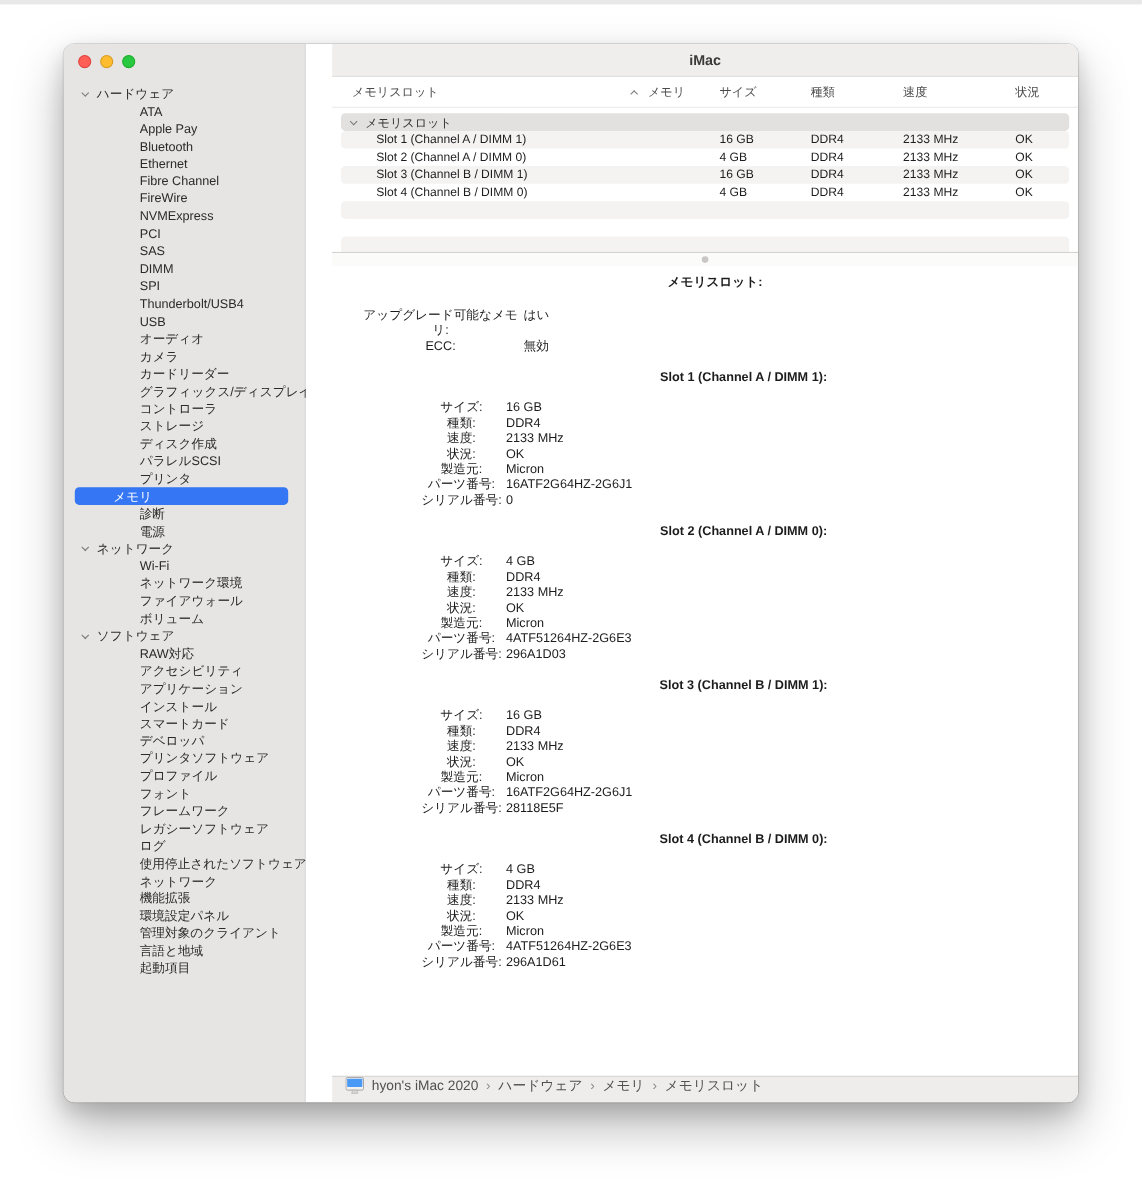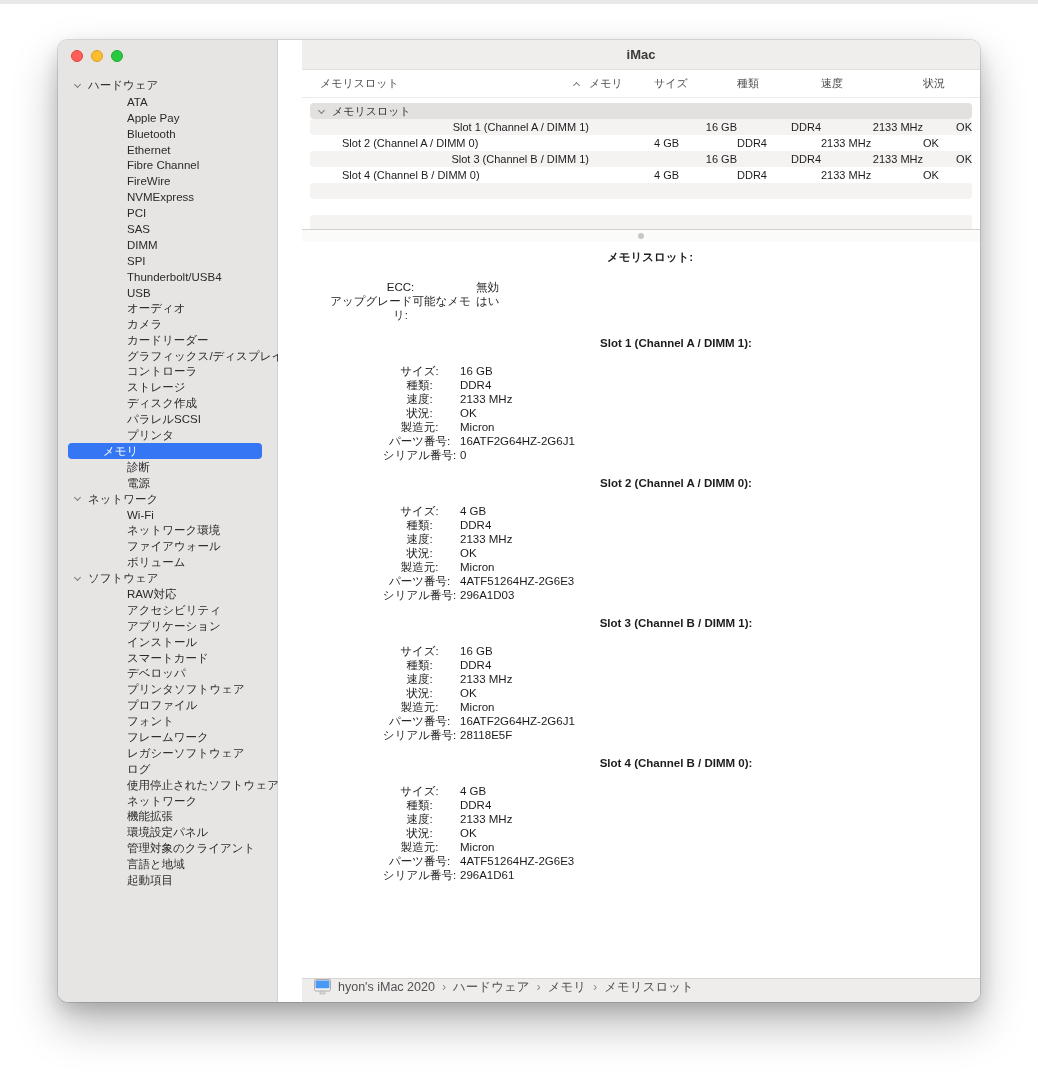--- a/index.html
+++ b/index.html
@@ -38,21 +38,21 @@
   .hc { white-space:nowrap; }
   .c0 { width:279px; flex:none; display:flex; align-items:center; justify-content:space-between; padding-left:10px; padding-right:10px; }
   .c1 { width:65px;  flex:none; }
   .c2 { width:83px;  flex:none; }
   .c3 { width:84px;  flex:none; }
   .c4 { width:102px; flex:none; }
   .c5 { flex:1; }
 
   .tbody { height:131px; flex:none; overflow:hidden; padding:5px 8px 0 8px; font-size:11px; color:#1d1d1f; }
   .trow { height:16px; display:flex; align-items:center; border-radius:4px; white-space:nowrap; }
-  .trow.stripe { background:#f4f3f2;text-align:right; }
+  .trow.stripe { background:#f4f3f2; }
   .grouprow { height:16px; display:flex; align-items:center; background:#e3e1e0; border-radius:4px;
     padding-left:9px; color:#333; }
   .grouprow .chev { margin:-2px 8px 0 0; }
   .rname { width:279px; flex:none; padding-left:32px; }
 
   .splitter { height:13px; flex:none; border-top:1px solid #d4d2d1; background:#fbfbfa; position:relative; }
   .splitter .dot { position:absolute; left:50%; top:50%; width:6px; height:6px; margin:-3px 0 0 -3px;
     border-radius:50%; background:#c9c7c6; }
 
   .details { flex:1; background:#ffffff; overflow:hidden; font-size:11.5px; color:#1c1c1c; padding:8px 0 0 18px;text-align:center; }
@@ -303,26 +303,26 @@
     </div>
 
     <div class="splitter">
       <div class="dot"></div>
     </div>
 
     <div class="details">
       <div class="d-title">メモリスロット:</div>
       <div class="d-global" id="d-global">
           <div class="d-grow">
+            <span class="lbl">アップグレード可能なメモリ:</span>
+            <span>はい</span>
+          </div>
+          <div class="d-grow">
             <span class="lbl">ECC:</span>
             <span>無効</span>
-          </div>
-          <div class="d-grow">
-            <span class="lbl">アップグレード可能なメモリ:</span>
-            <span>はい</span>
           </div>
         </div>
       <div id="d-slots">
           <div>
             <div class="slot-heading">Slot 1 (Channel A / DIMM 1):</div>
             <div class="f-row">
               <span class="lbl">サイズ:</span>
               <span>16 GB</span>
             </div>
             <div class="f-row">

